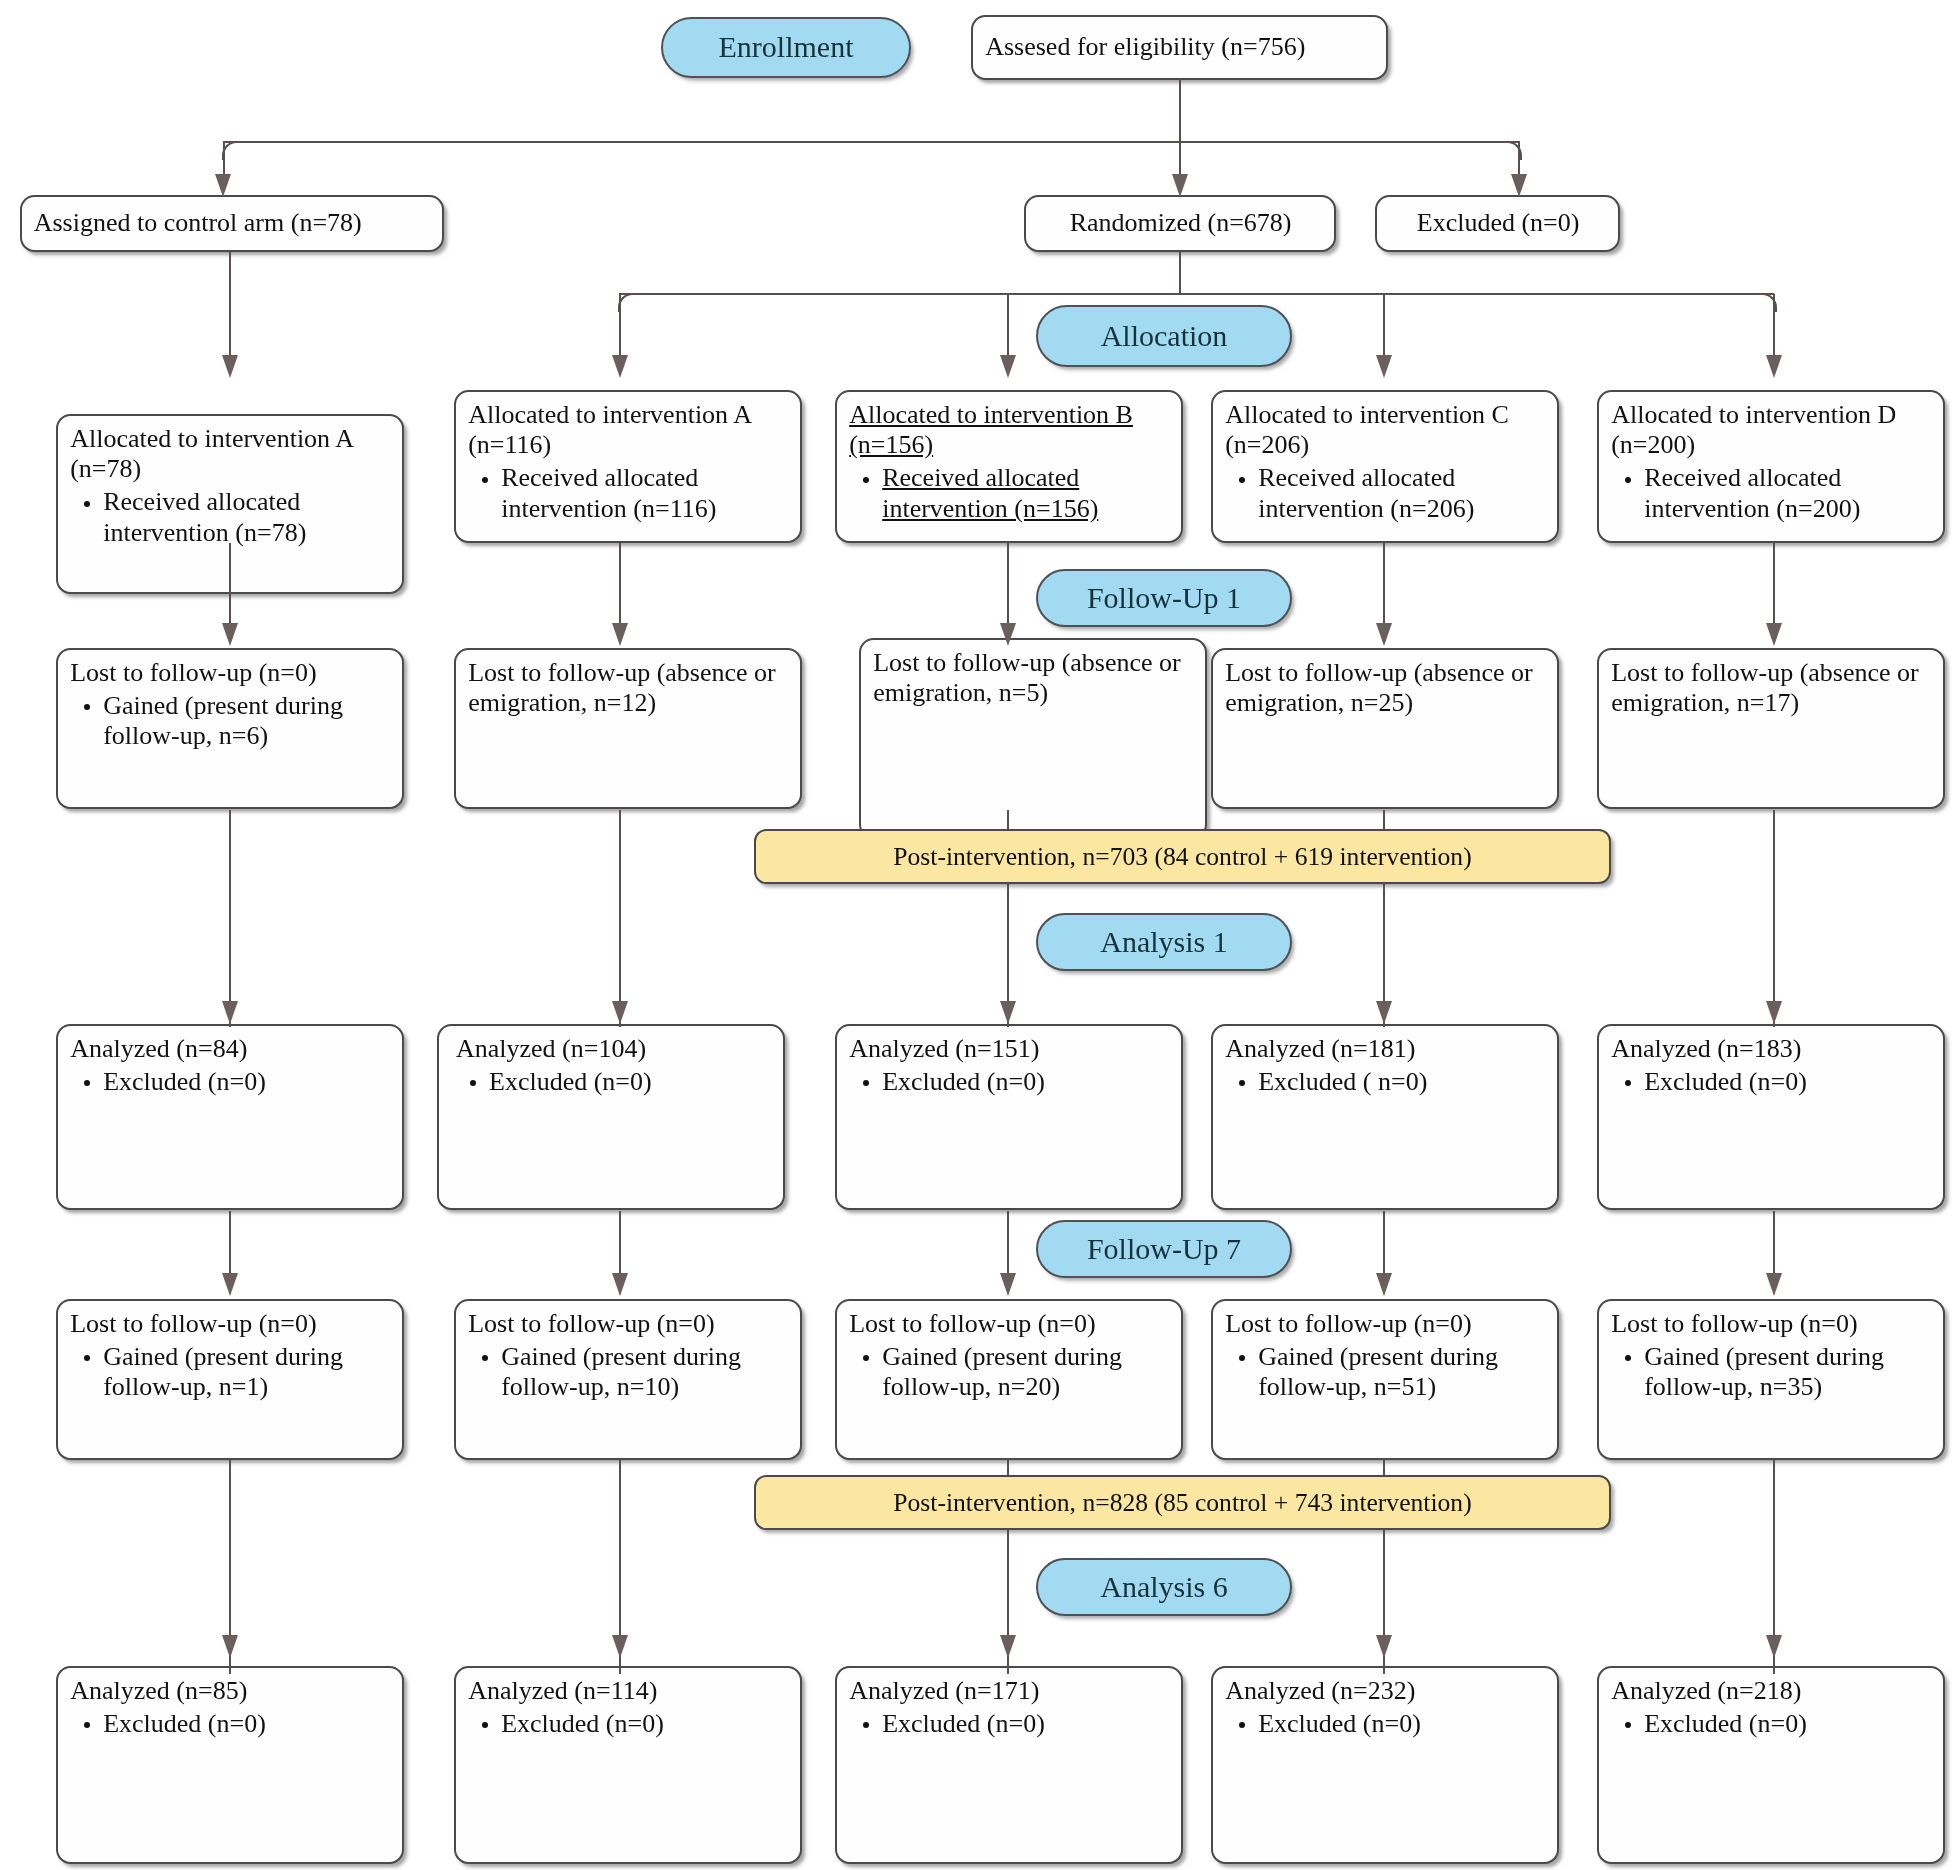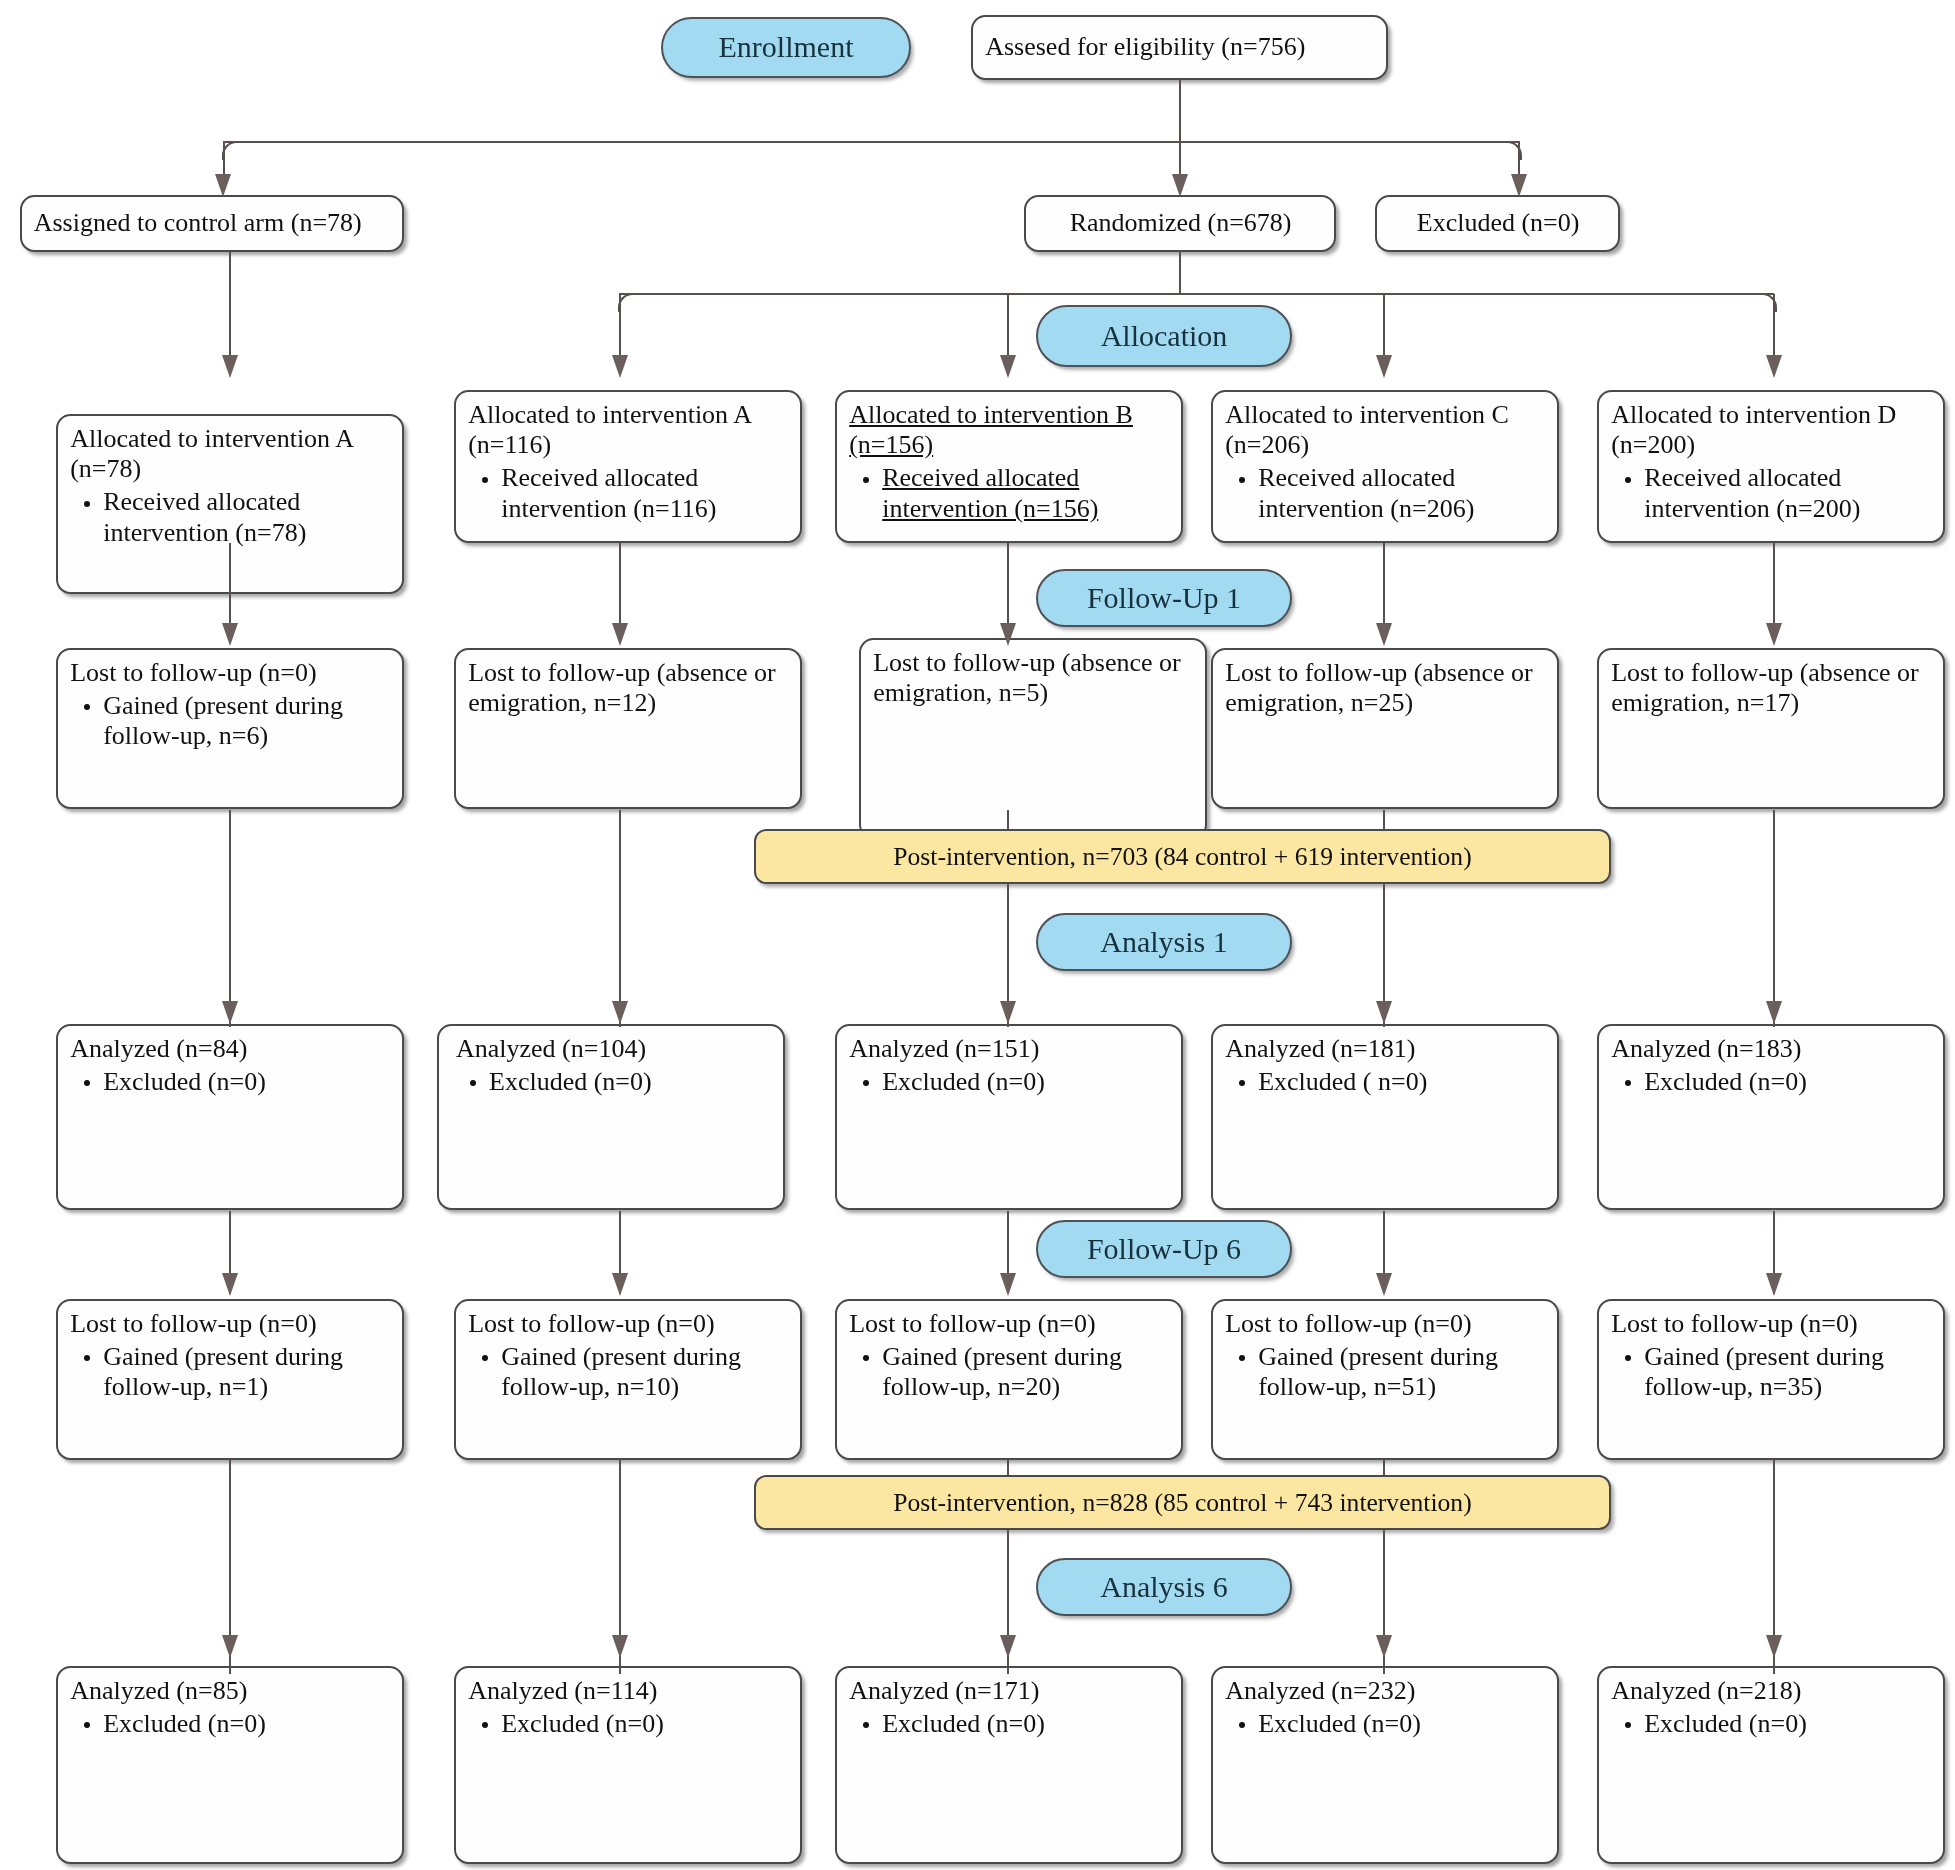--- a/index.html
+++ b/index.html
@@ -83,21 +83,21 @@
   <div class="hline" style="left:223px;top:141px;width:1297px;"></div>
   <div class="elbow" style="left:222px;top:141px;width:16.7px;height:16.7px;"></div>
   <div class="elbow-r" style="left:1503px;top:141px;width:16.7px;height:16.7px;"></div>
   <div class="vline" style="left:223px;top:142px;height:33px;"></div>
   <div class="arrow" style="left:215px;top:174px;"></div>
   <div class="vline" style="left:1179px;top:142px;height:33px;"></div>
   <div class="arrow" style="left:1172px;top:174px;"></div>
   <div class="vline" style="left:1518px;top:142px;height:33px;"></div>
   <div class="arrow" style="left:1511px;top:174px;"></div>
 
-  <div class="box" style="left:19.5px;top:195px;width:384px;height:57px;display:flex;align-items:center;">
+  <div class="box" style="left:19.5px;top:195px;width:424px;height:57px;display:flex;align-items:center;">
     <span class="ttl">Assigned to control arm (n=78)</span>
   </div>
 
   <div class="box" style="left:1024px;top:195px;width:312px;height:57px;display:flex;align-items:center;justify-content:center;">
     <span class="ttl">Randomized (n=678)</span>
   </div>
 
   <div class="box" style="left:1375px;top:195px;width:245px;height:57px;display:flex;align-items:center;justify-content:center;">
     <span class="ttl">Excluded (n=0)</span>
   </div>
@@ -243,21 +243,21 @@
   <div class="vline" style="left:619px;top:1211px;height:83px;"></div>
   <div class="arrow" style="left:612px;top:1273px;"></div>
   <div class="vline" style="left:1007px;top:1211px;height:83px;"></div>
   <div class="arrow" style="left:1000px;top:1273px;"></div>
   <div class="vline" style="left:1383px;top:1211px;height:83px;"></div>
   <div class="arrow" style="left:1376px;top:1273px;"></div>
   <div class="vline" style="left:1773px;top:1211px;height:83px;"></div>
   <div class="arrow" style="left:1766px;top:1273px;"></div>
 
   <div class="pill" style="left:1036px;top:1220px;width:256px;height:58px;">
-    <span>Follow-Up 6</span>
+    <span>Follow-Up 7</span>
   </div>
 
   <div class="box" style="left:56px;top:1299px;width:348px;height:161px;">
     <span class="ttl">Lost to follow-up (n=0)</span>
     <ul>
         <li>Gained (present during follow-up, n=1)</li>
       </ul>
   </div>
   <div class="box" style="left:454px;top:1299px;width:348px;height:161px;">
     <span class="ttl">Lost to follow-up (n=0)</span>

